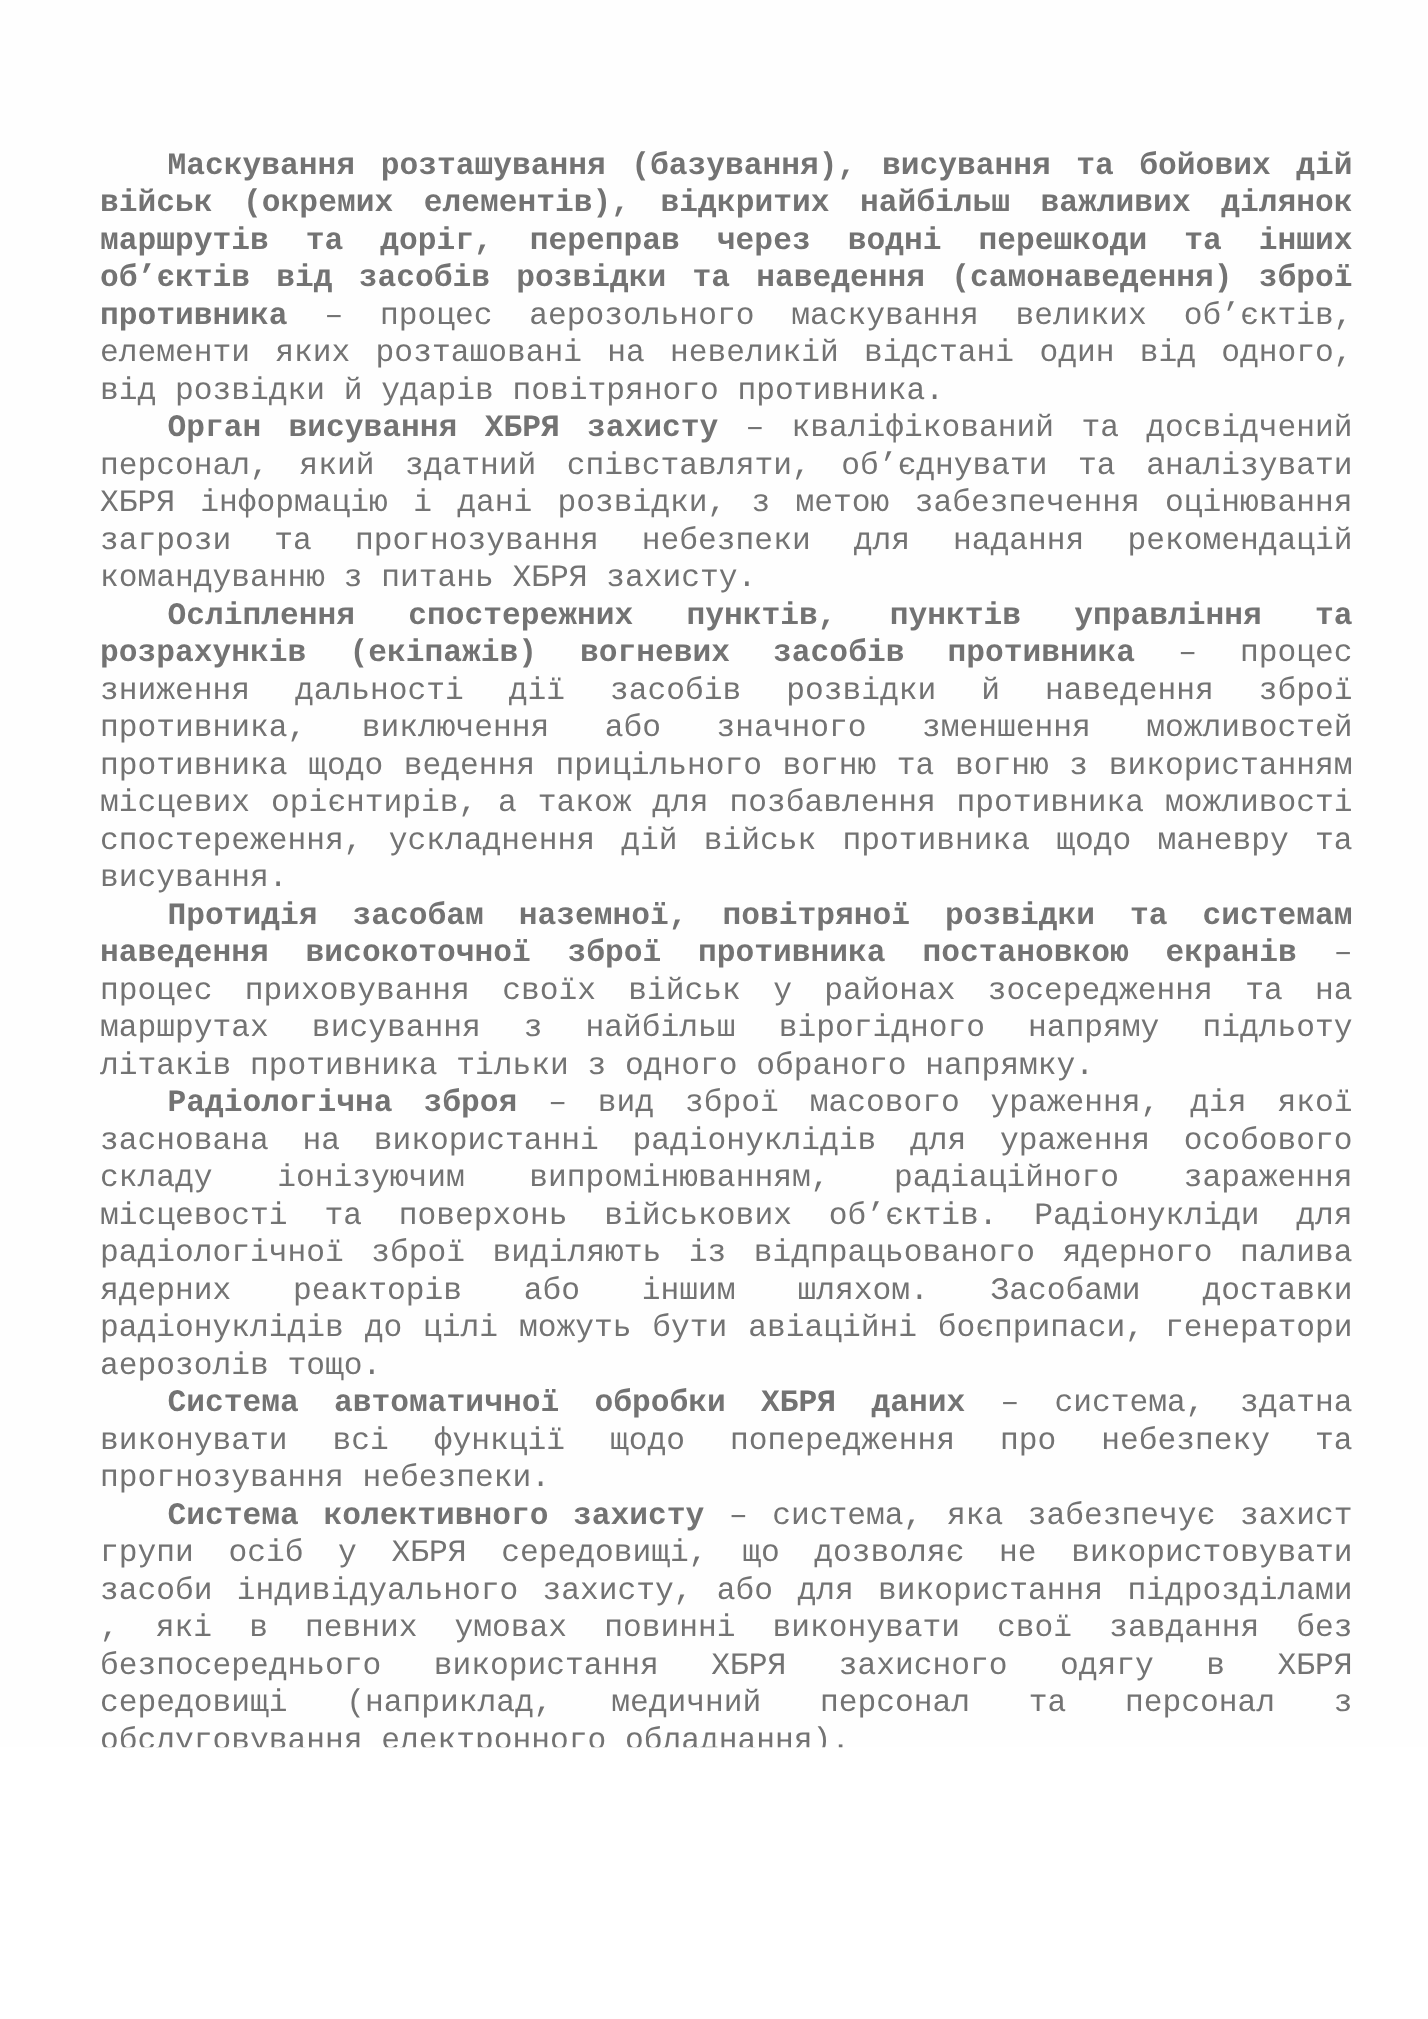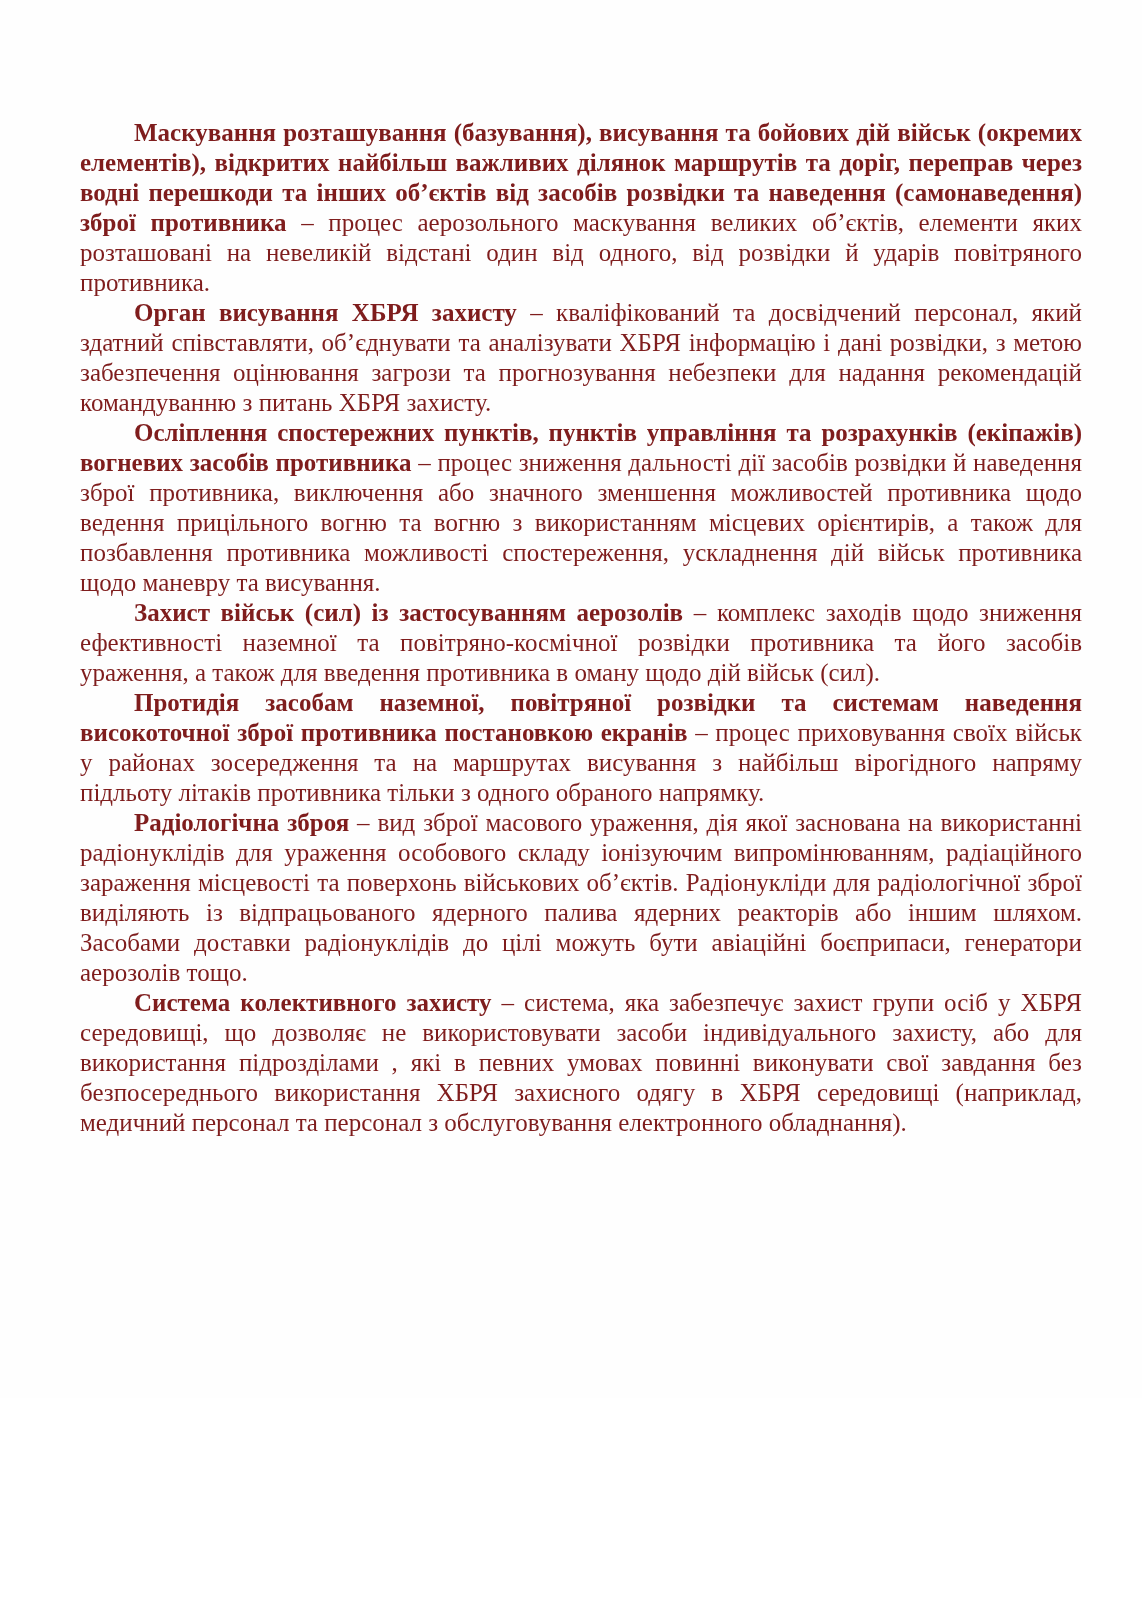--- a/index.html
+++ b/index.html
@@ -6,22 +6,22 @@
     margin: 0;
     padding: 0;
     background: #ffffff;
   }
   .page {
     position: relative;
     width: 1142px;
     height: 1398px;
     background: #fefefe;
     overflow: hidden;
-    font-family: Liberation Serif, serif;
-    color: #7f1d1d;
+    font-family: Liberation Mono, monospace;
+    color: #737373;
   }
   .text-block {
     position: absolute;
     top: 118px;
     left: 80px;
     width: 1002px;
     text-align: justify;
     font-size: 25px;
     line-height: 30px;
   }
@@ -50,25 +50,25 @@
 
 <div class="page">
   <div class="text-block">
 
     <p class="para"><b class="term">Маскування розташування (базування), висування та бойових дій військ (окремих елементів), відкритих найбільш важливих ділянок маршрутів та доріг, переправ через водні перешкоди та інших об’єктів від засобів розвідки та наведення (самонаведення) зброї противника</b> <span class="definition">– процес аерозольного маскування великих об’єктів, елементи яких розташовані на невеликій відстані один від одного, від розвідки й ударів повітряного противника.</span></p>
 
     <p class="para"><b class="term">Орган висування ХБРЯ захисту</b> <span class="definition">– кваліфікований та досвідчений персонал, який здатний співставляти, об’єднувати та аналізувати ХБРЯ інформацію і дані розвідки, з метою забезпечення оцінювання загрози та прогнозування небезпеки для надання рекомендацій командуванню з питань ХБРЯ захисту.</span></p>
 
     <p class="para"><b class="term">Осліплення спостережних пунктів, пунктів управління та розрахунків (екіпажів) вогневих засобів противника</b> <span class="definition">– процес зниження дальності дії засобів розвідки й наведення зброї противника, виключення або значного зменшення можливостей противника щодо ведення прицільного вогню та вогню з використанням місцевих орієнтирів, а також для позбавлення противника можливості спостереження, ускладнення дій військ противника щодо маневру та висування.</span></p>
 
-    <p class="para"><b class="term">Захист військ (сил) із застосуванням аерозолів</b> <span class="definition">– комплекс заходів щодо зниження ефективності наземної та повітряно-космічної розвідки противника та його засобів ураження, а також для введення противника в оману щодо дій військ (сил).</span></p>
 
     <p class="para"><b class="term">Протидія засобам наземної, повітряної  розвідки та системам наведення високоточної зброї противника постановкою екранів</b> <span class="definition">– процес приховування своїх військ у районах зосередження та на маршрутах висування з найбільш вірогідного напряму підльоту літаків противника тільки з одного обраного напрямку.</span></p>
 
     <p class="para"><b class="term">Радіологічна зброя</b> <span class="definition">– вид зброї масового ураження, дія якої заснована на використанні радіонуклідів для ураження особового складу іонізуючим випромінюванням, радіаційного зараження місцевості та поверхонь військових об’єктів. Радіонукліди для радіологічної зброї виділяють із відпрацьованого ядерного палива ядерних реакторів або іншим шляхом. Засобами доставки радіонуклідів до цілі можуть бути авіаційні боєприпаси, генератори аерозолів тощо.</span></p>
 
+    <p class="para"><b class="term">Система автоматичної обробки ХБРЯ даних</b> <span class="definition">– система, здатна виконувати всі функції щодо попередження про  небезпеку та прогнозування небезпеки.</span></p>
 
     <p class="para"><b class="term">Система колективного захисту</b> <span class="definition">– система, яка забезпечує захист групи осіб у ХБРЯ середовищі, що дозволяє не використовувати засоби індивідуального захисту, або для використання  підрозділами , які в певних умовах повинні виконувати свої завдання без безпосереднього використання ХБРЯ захисного одягу в ХБРЯ середовищі (наприклад, медичний персонал та персонал з обслуговування електронного обладнання).</span></p>
 
   </div>
 
   <div class="page-number">8</div>
 </div>
 
 </body></html>

